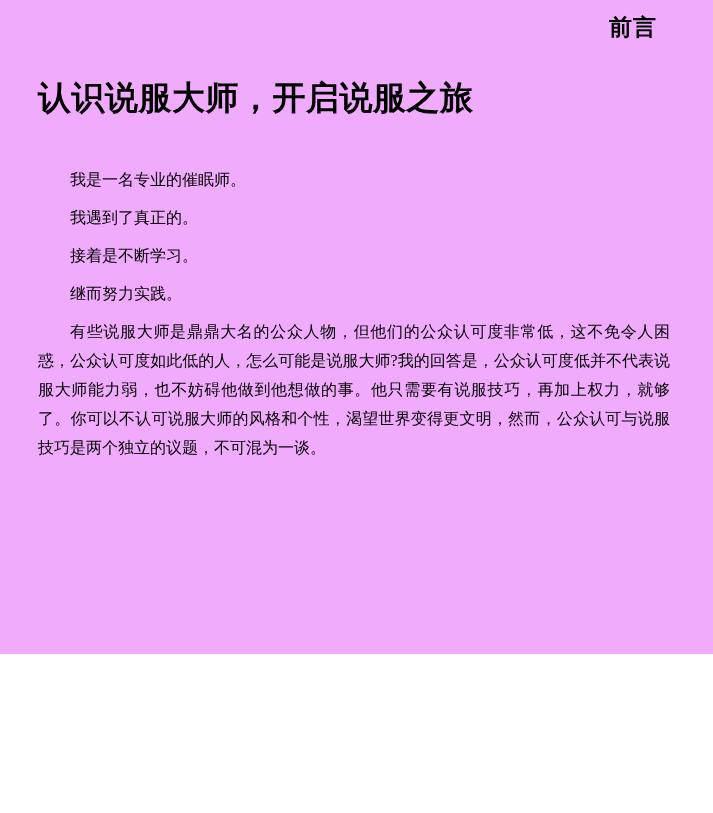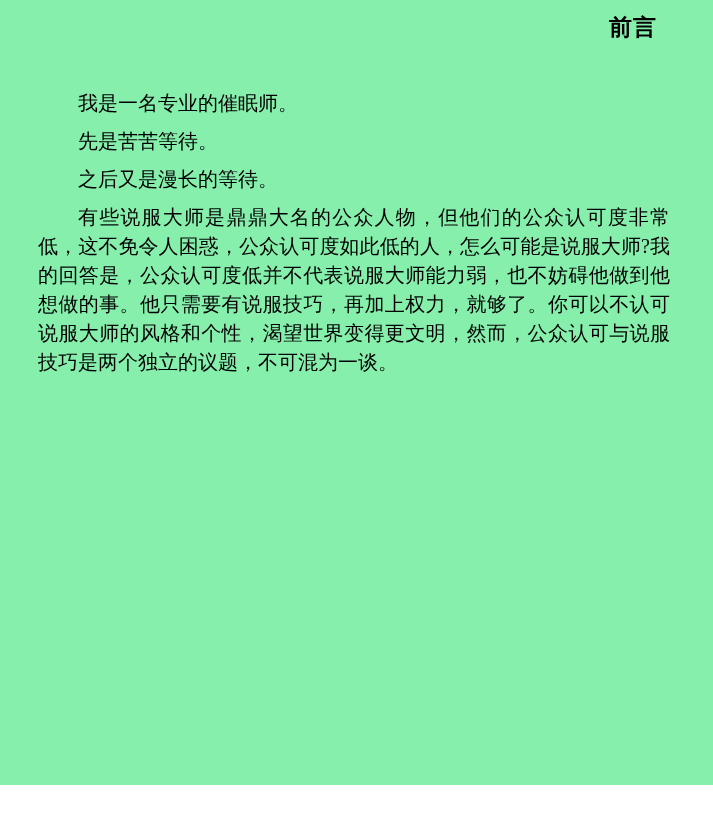--- a/index.html
+++ b/index.html
@@ -3,24 +3,24 @@
 <meta charset="utf-8">
 <style>
   html, body {
     margin: 0;
     padding: 0;
     background: #ffffff;
   }
   .page {
     position: relative;
     width: 713px;
-    height: 785px;
+    height: 654px;
     box-sizing: border-box;
     padding: 14px 43px 0 38px;
-    background: #86efac;
+    background: #f0abfc;
     color: #000000;
     overflow: hidden;
   }
   .header {
     text-align: right;
     padding-right: 13px;
     font-family: "Liberation Sans", "DejaVu Sans", sans-serif;
     font-weight: bold;
     font-size: 23px;
     line-height: 26px;
@@ -32,34 +32,36 @@
     font-size: 33px;
     line-height: 37px;
     letter-spacing: 0.5px;
     margin: 39px 0 0 0;
   }
   .content {
     margin-top: 49px;
   }
   .content p {
     font-family: "Liberation Serif", "DejaVu Serif", serif;
-    font-size: 20px;
+    font-size: 16px;
     line-height: 29px;
     text-align: justify;
     text-justify: inter-ideograph;
     text-indent: 2em;
     margin: 0 0 9px 0;
   }
 </style>
 </head>
 <body>
 
 <div class="page">
   <div class="header">前言</div>
 
+  <h1 class="title">认识说服大师，开启说服之旅</h1>
 
   <div class="content">
     <p>我是一名专业的催眠师。</p>
-    <p>先是苦苦等待。</p>
-    <p>之后又是漫长的等待。</p>
+    <p>我遇到了真正的。</p>
+    <p>接着是不断学习。</p>
+    <p>继而努力实践。</p>
     <p>有些说服大师是鼎鼎大名的公众人物，但他们的公众认可度非常低，这不免令人困惑，公众认可度如此低的人，怎么可能是说服大师?我的回答是，公众认可度低并不代表说服大师能力弱，也不妨碍他做到他想做的事。他只需要有说服技巧，再加上权力，就够了。你可以不认可说服大师的风格和个性，渴望世界变得更文明，然而，公众认可与说服技巧是两个独立的议题，不可混为一谈。</p>
   </div>
 </div>
 
 </body></html>

